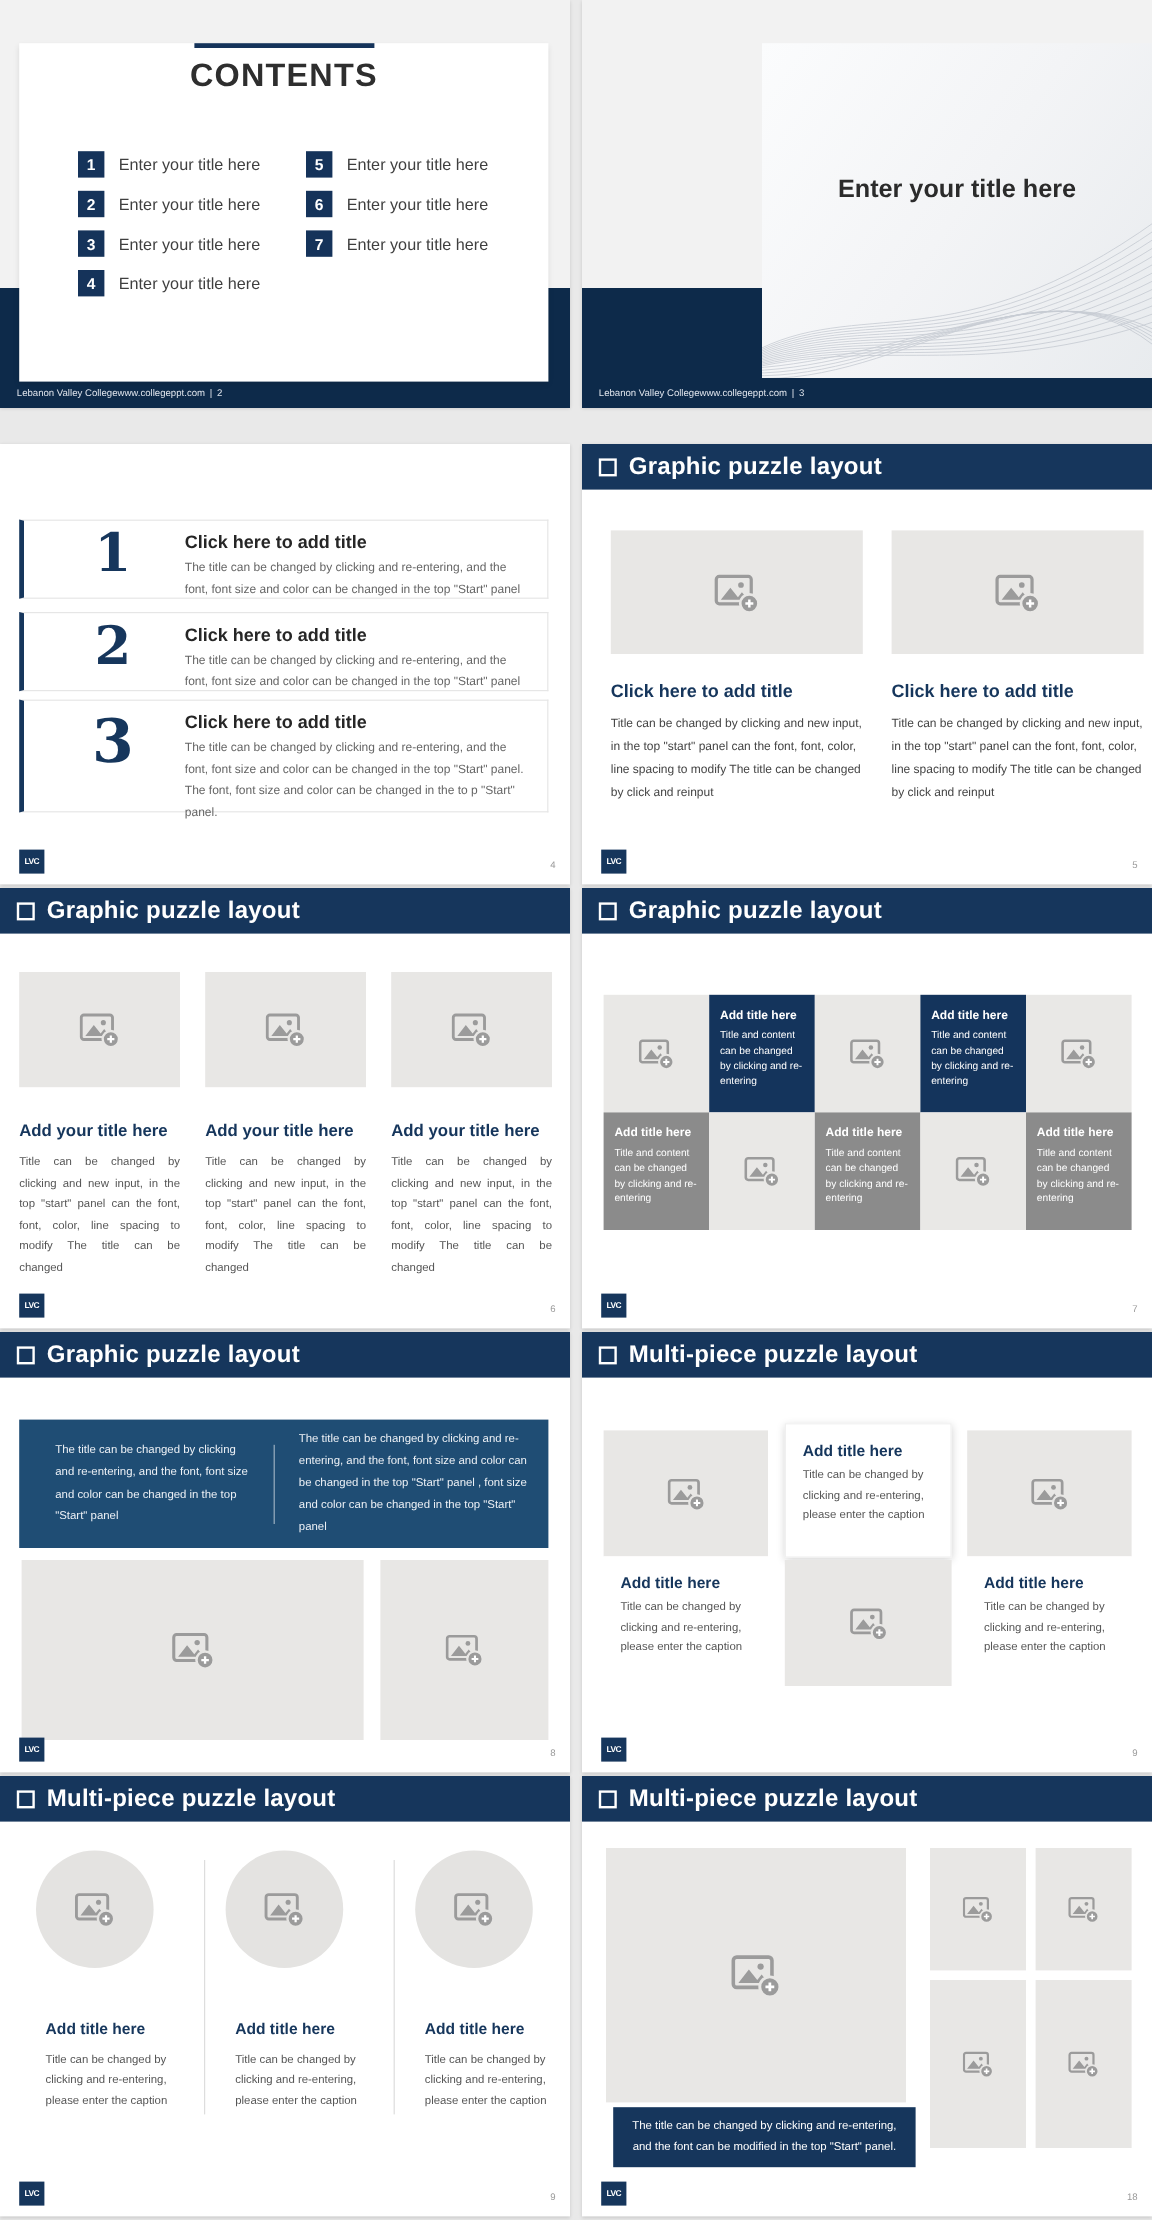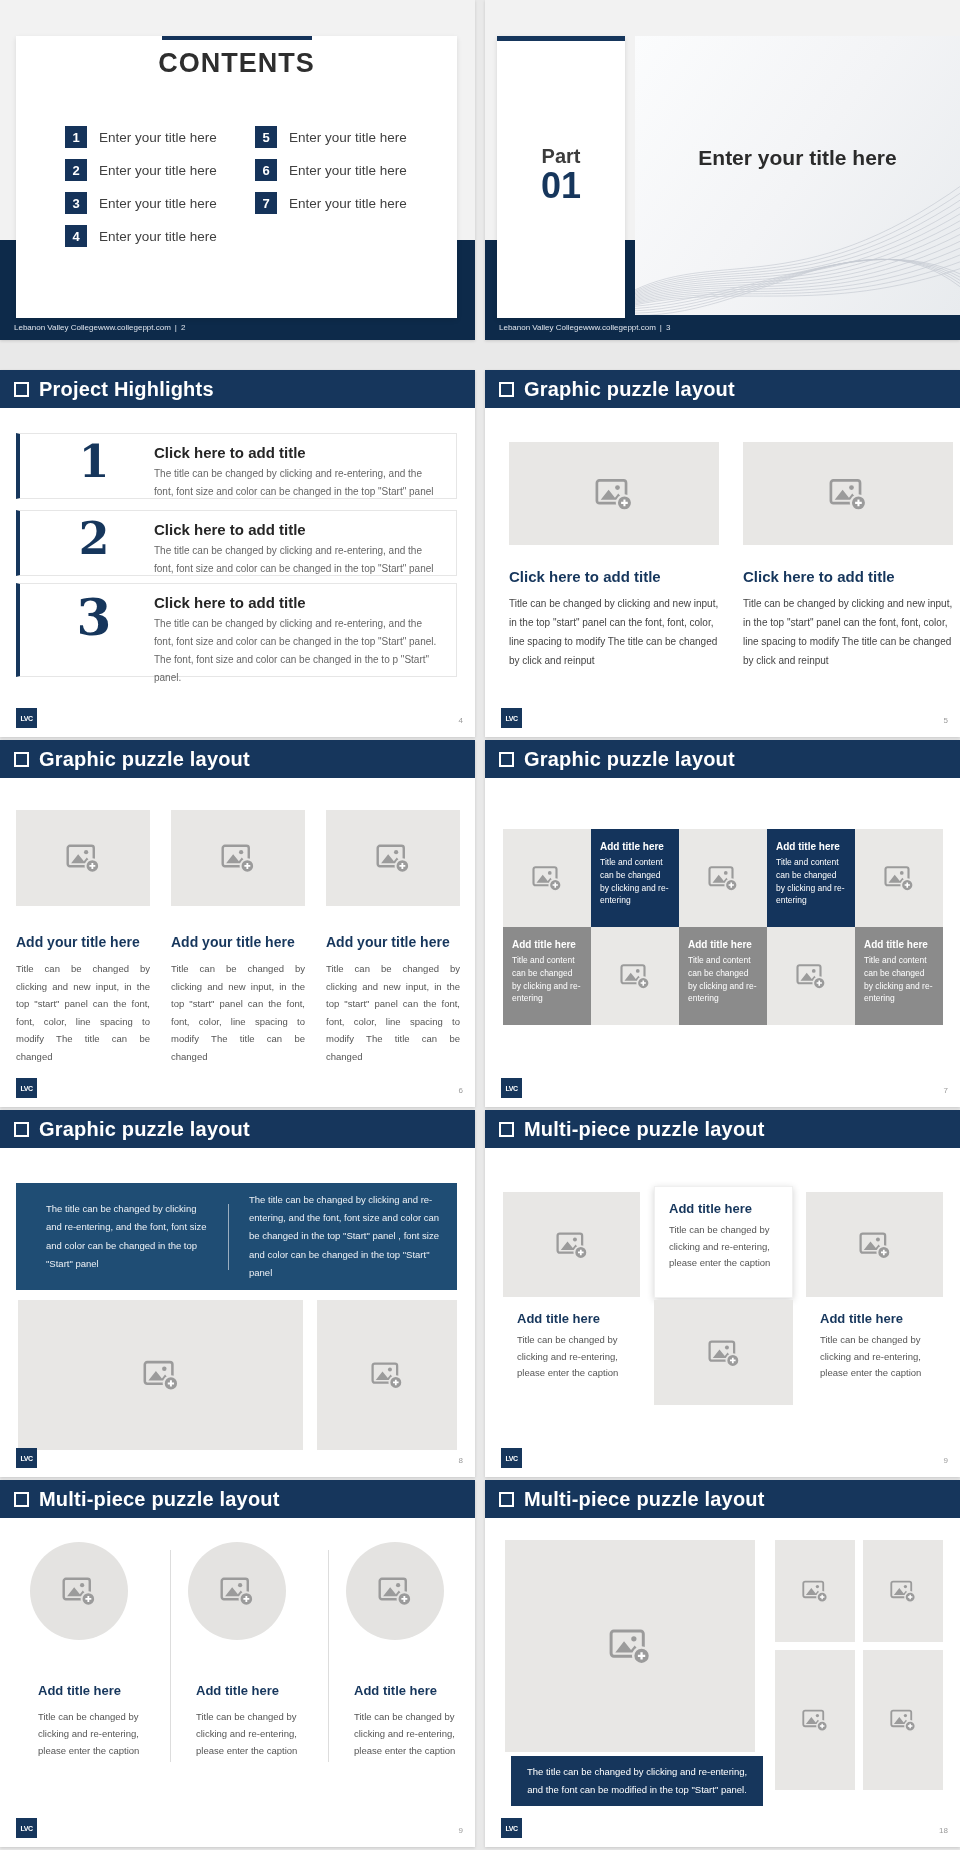--- a/index.html
+++ b/index.html
@@ -137,24 +137,20 @@
 
   <div class="slide r1" style="left:485px;top:0;width:475px;height:340px">
     <div class="navyblock"></div>
     <div class="bandtext">
       <span>Lebanon Valley College</span>
       <span class="fr">
         <span>www.collegeppt.com</span>
         <span>|</span>
         <span>3</span>
       </span>
-    </div>
-    <div class="pcard">
-      <div class="plabel">Part</div>
-      <div class="pnum">01</div>
     </div>
     <div class="pimg">
       <div class="ptitle">Enter your title here</div>
       <svg class="waves" width="325" height="160" viewBox="0 0 325 160">
         <g fill="none" stroke="#b6bcc6" stroke-width="0.7" opacity="0.7">
           <path d="M-10,140 C80,90 160,150 330,28"></path>
           <path d="M-10,141 C82,93 162,151 330,35"></path>
           <path d="M-10,142 C84,96 164,152 330,42"></path>
           <path d="M-10,143 C86,99 166,153 330,49"></path>
           <path d="M-10,144 C88,102 168,154 330,56"></path>
@@ -170,24 +166,20 @@
           <path d="M-10,158 C120,162 232,52 335,136"></path>
           <path d="M-10,156 C120,156 234,58 335,132"></path>
           <path d="M-10,154 C120,150 236,64 335,128"></path>
           <path d="M-10,152 C120,144 238,70 335,124"></path>
         </g>
       </svg>
     </div>
   </div>
 
   <div class="slide" style="left:0;top:370px;width:475px;height:367px">
-    <div class="hdr">
-      <span class="sq"></span>
-      <span class="t">Project Highlights</span>
-    </div>
     <div class="hli" style="top:63px;height:66px">
       <div class="hlnum" style="font-size:44px;line-height:1.1">1</div>
       <div class="hltx">
         <div class="hltitle">Click here to add title</div>
         <div class="hlbody">The title can be changed by clicking and re-entering, and the font, font size and color can be changed in the top "Start" panel</div>
       </div>
     </div>
     <div class="hli" style="top:140px;height:66px">
       <div class="hlnum" style="font-size:44px;line-height:1.1">2</div>
       <div class="hltx">

